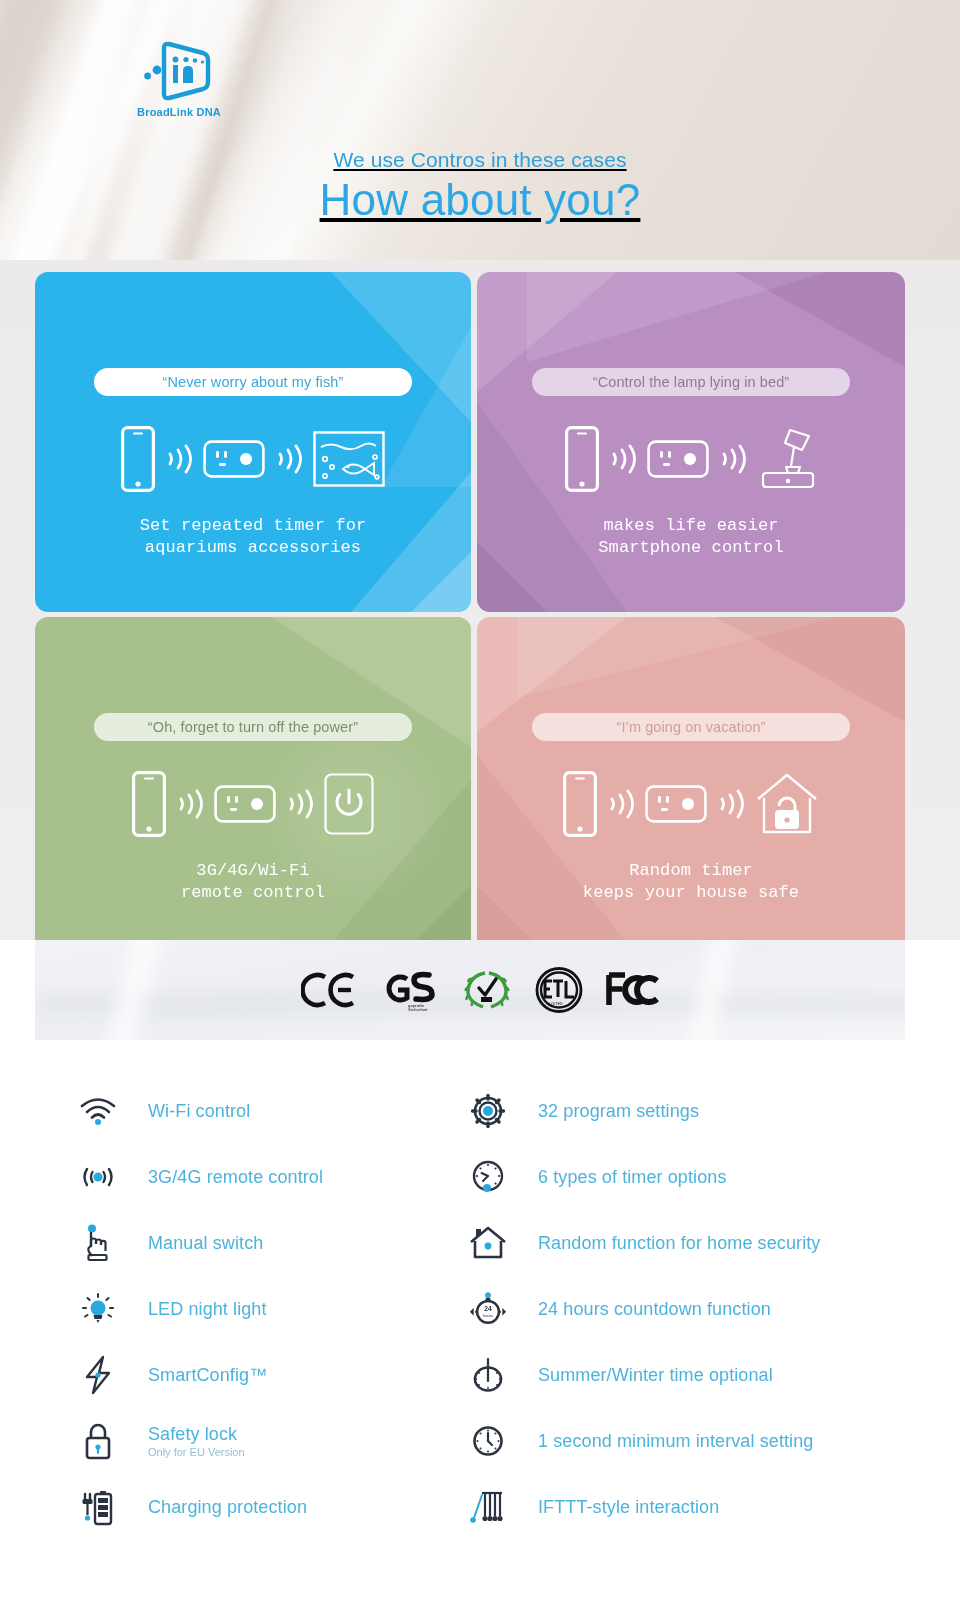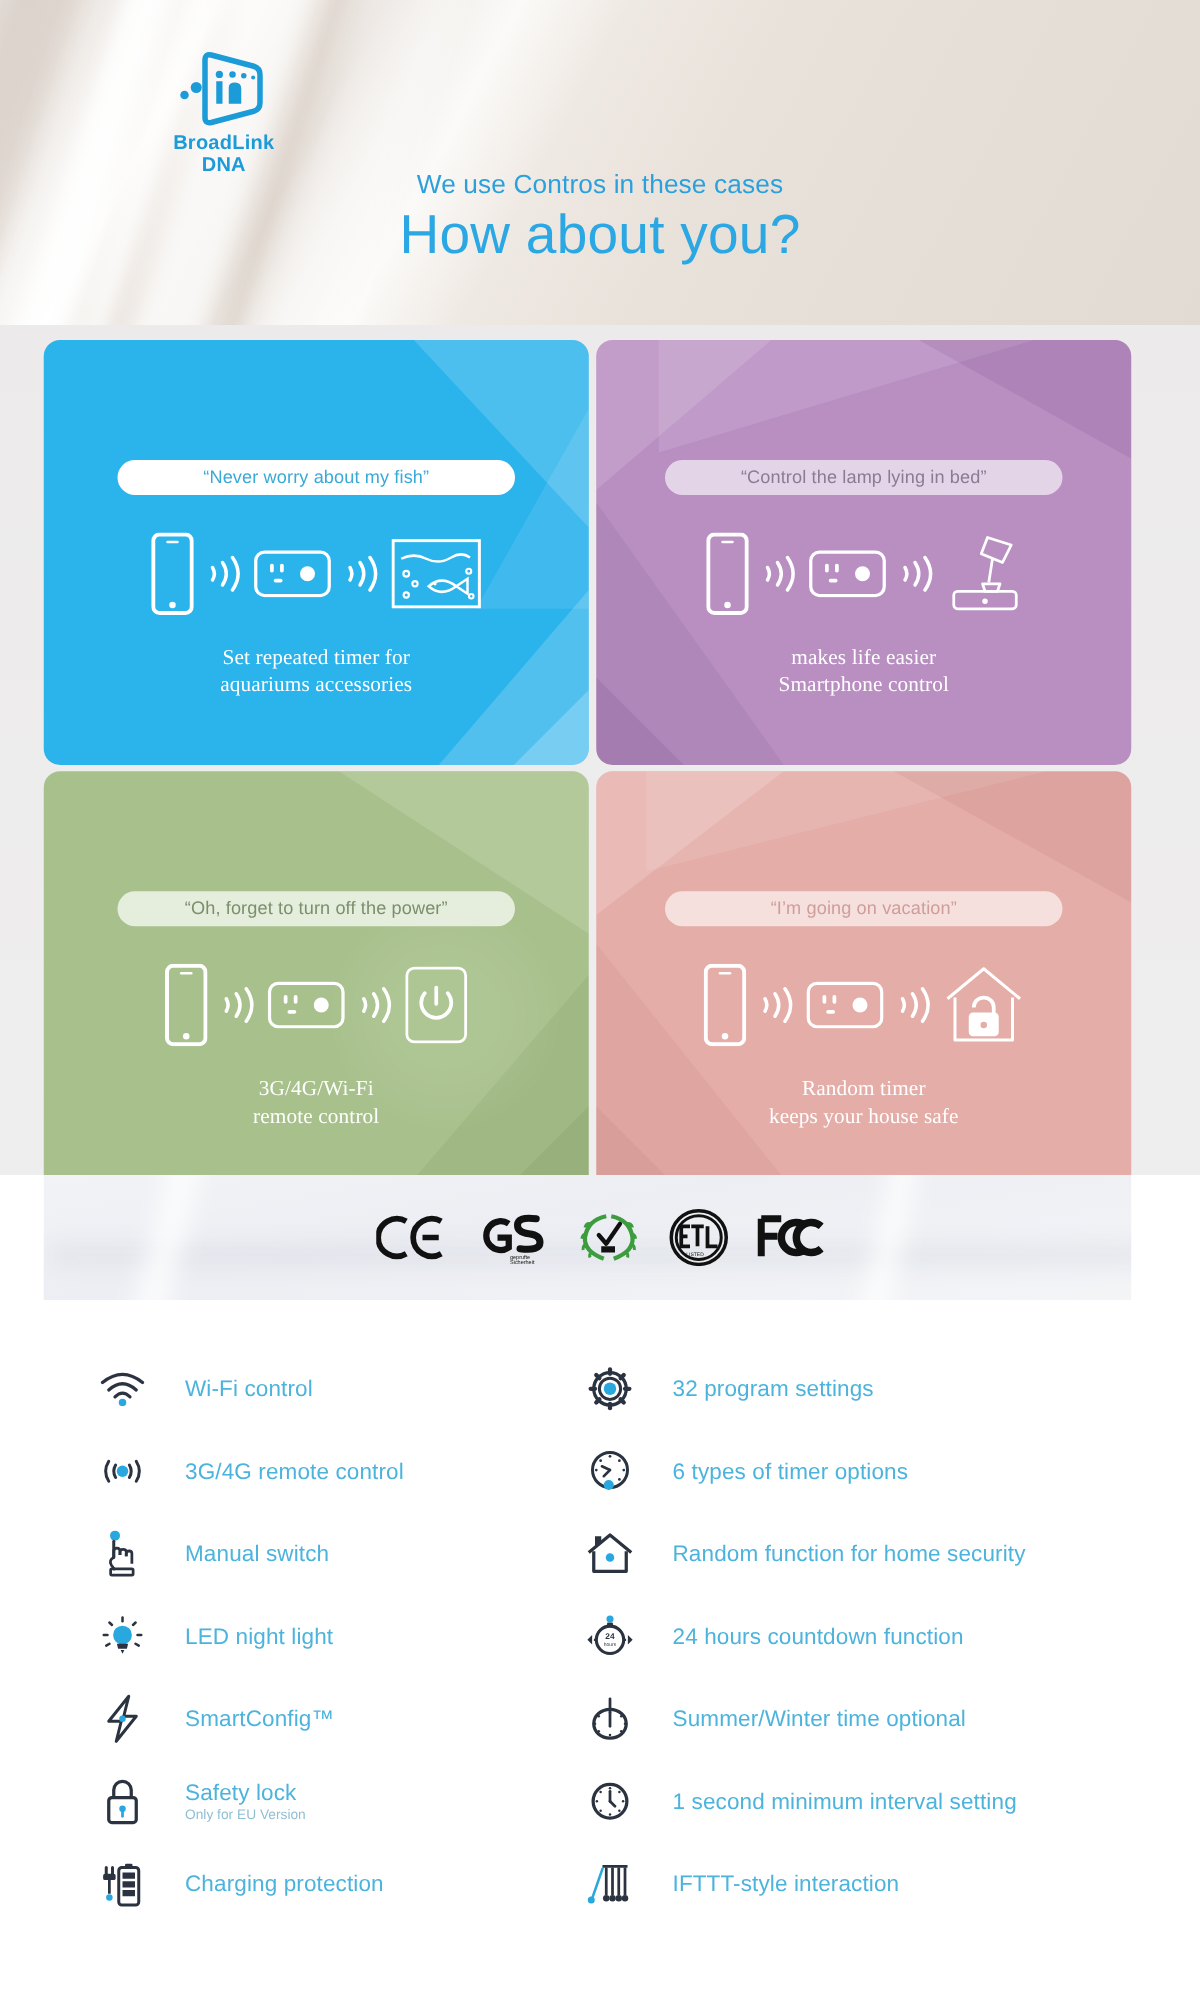--- a/index.html
+++ b/index.html
@@ -35,26 +35,26 @@
   .streak-e { left: 250px; width: 70px; background: rgba(255,255,255,0.40); filter: blur(10px); }
   .streak-f { left: -40px; width: 60px; background: rgba(205,191,182,0.45); filter: blur(10px); }
 
   .logo-wrap {
     position: absolute; left: 124px; top: 40px;
     width: 110px; text-align: center;
   }
   .logo-mark { width: 72px; height: 62px; margin: 0 auto; display: block; }
   .logo-text {
     margin-top: 4px;
-    font-size: 16px; font-weight: bold; letter-spacing: 0.2px;
+    font-size: 11px; font-weight: bold; letter-spacing: 0.2px;
     color: #1b9bd8;
     font-family: "Liberation Sans", sans-serif;
   }
 
-  .hero-headings { position: absolute; left: 0; right: 0; top: 136px; text-align: center; }
+  .hero-headings { position: absolute; left: 0; right: 0; top: 148px; text-align: center; text-decoration: underline; }
   .hero-line1 {
     font-size: 21px; color: #2ba0dc; letter-spacing: 0.1px;
     font-family: "Liberation Sans", sans-serif;
   }
   .hero-line2 {
     margin-top: 3px;
     font-size: 44px; color: #2ba7e3; letter-spacing: 0.2px;
     font-family: "Liberation Sans", sans-serif;
   }
 
@@ -108,21 +108,21 @@
   }
   .flow svg { display: block; }
 
   .caption {
     position: relative; z-index: 3;
     margin-top: 18px;
     text-align: center;
     color: #ffffff;
     font-size: 17px; line-height: 1.32;
     letter-spacing: 0.1px;
-    font-family: Liberation Serif, serif;
+    font-family: Liberation Mono, monospace;
   }
   .c-pink .caption, .c-green .caption { color: #ffffff; }
 
   
   .badge-band {
     position: relative;
     width: 960px; height: 100px;
     background: linear-gradient(170deg,#f2f3f6 0%, #eceef3 40%, #f4f5f7 100%);
     overflow: hidden;
   }

